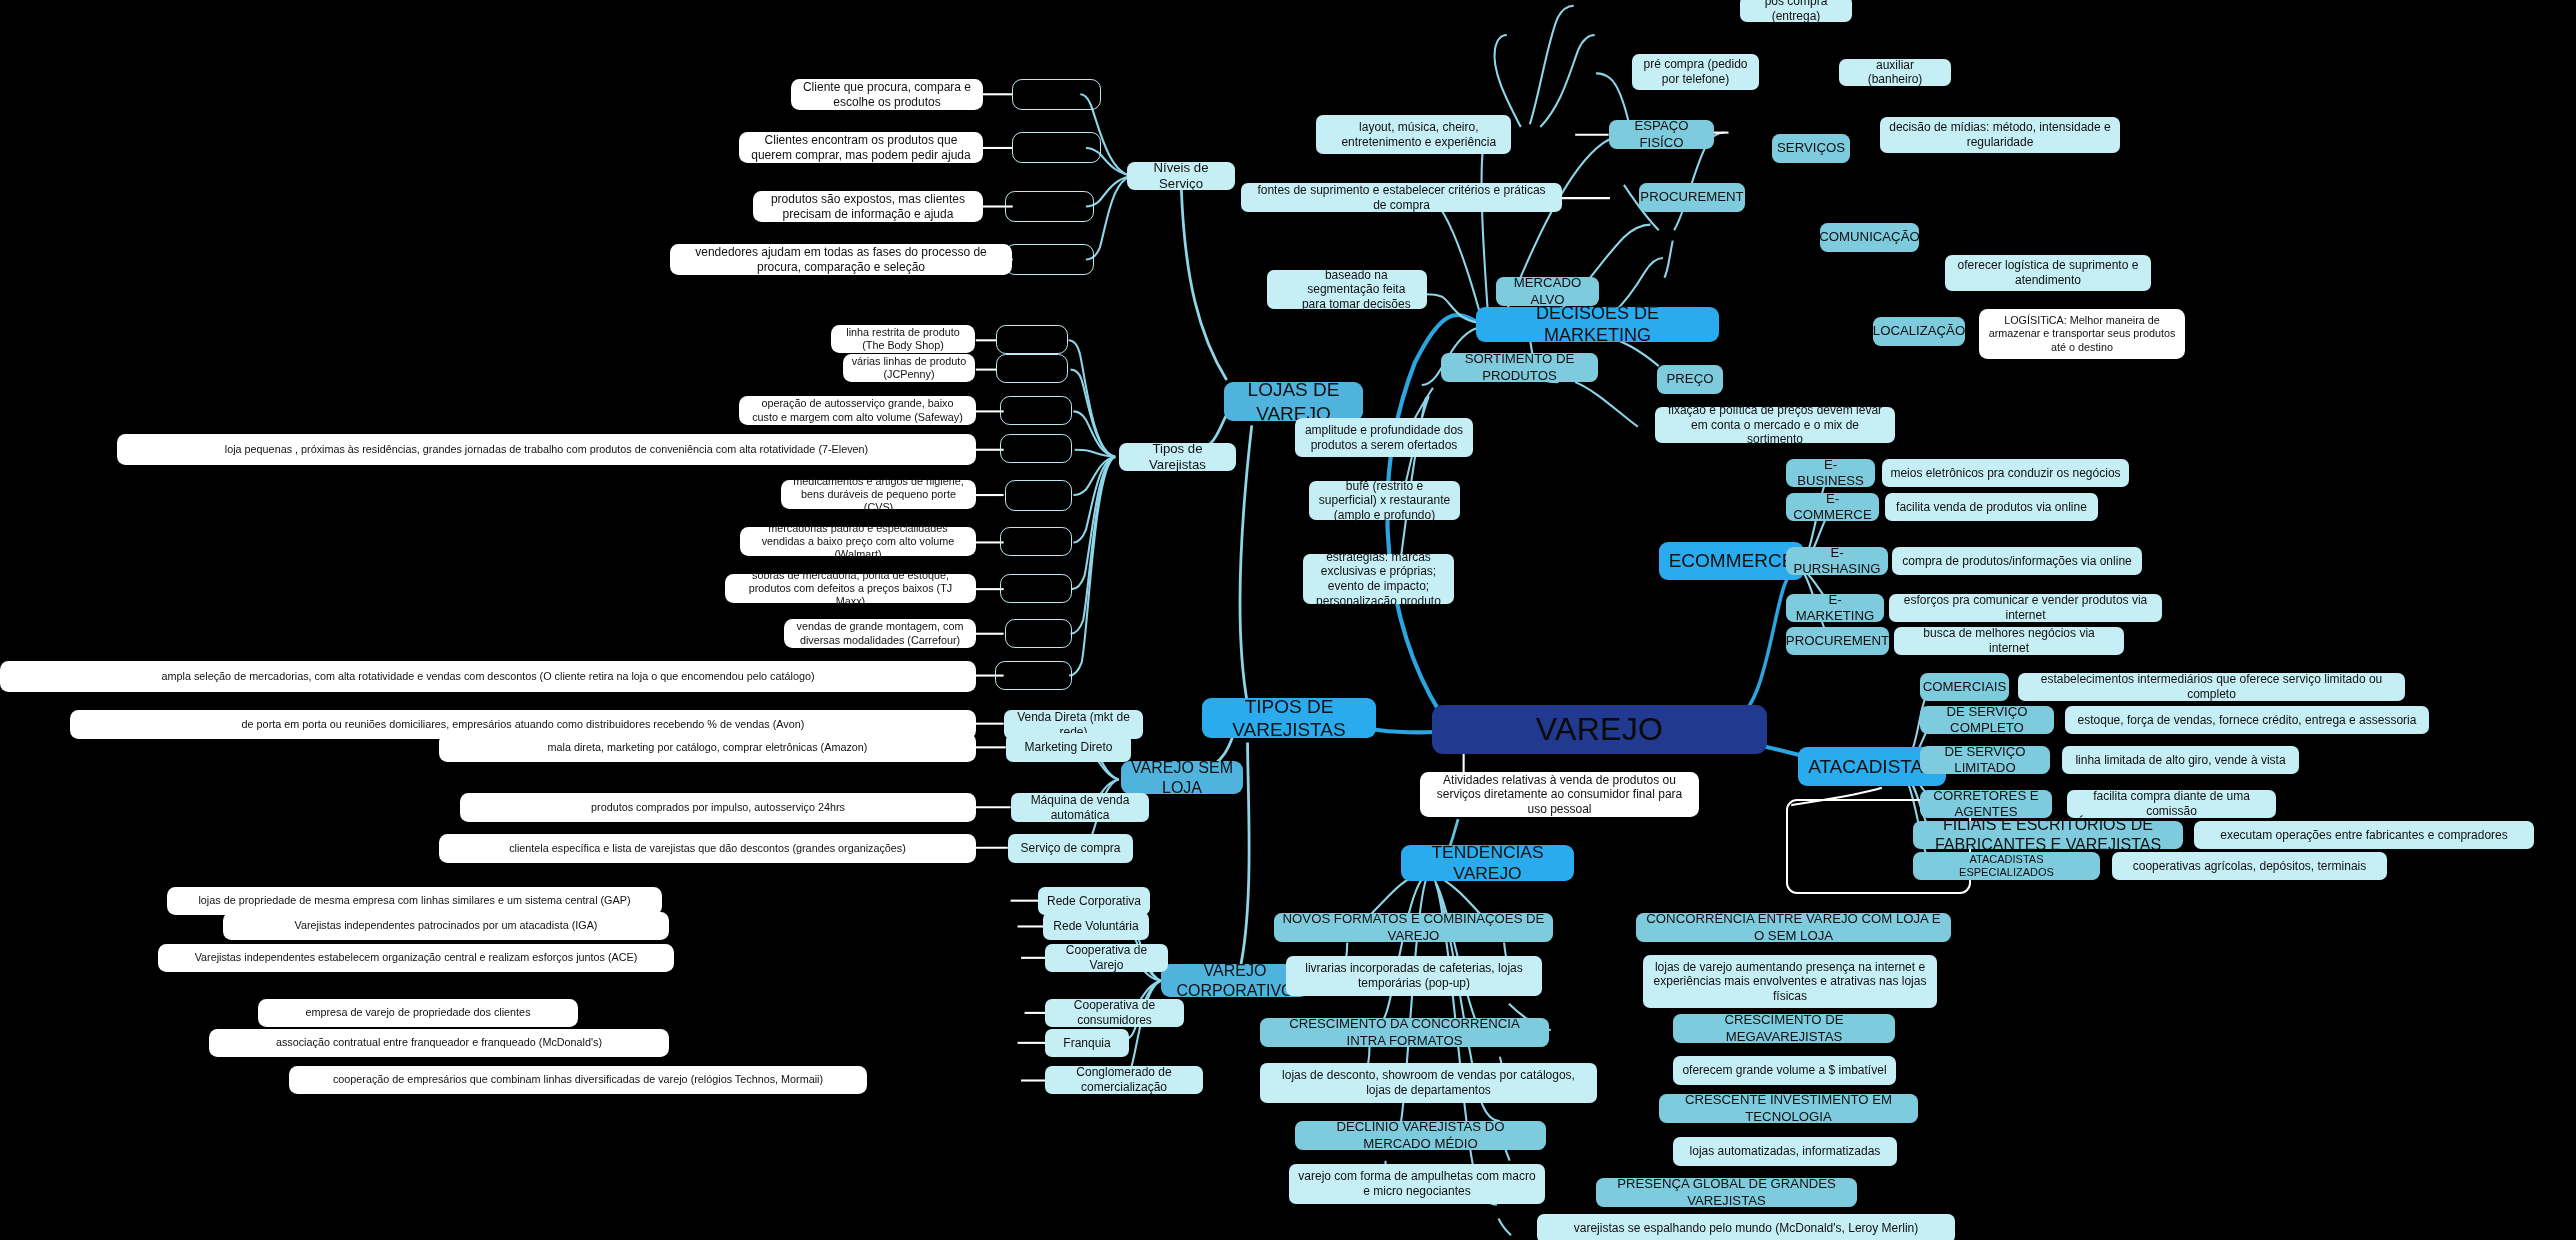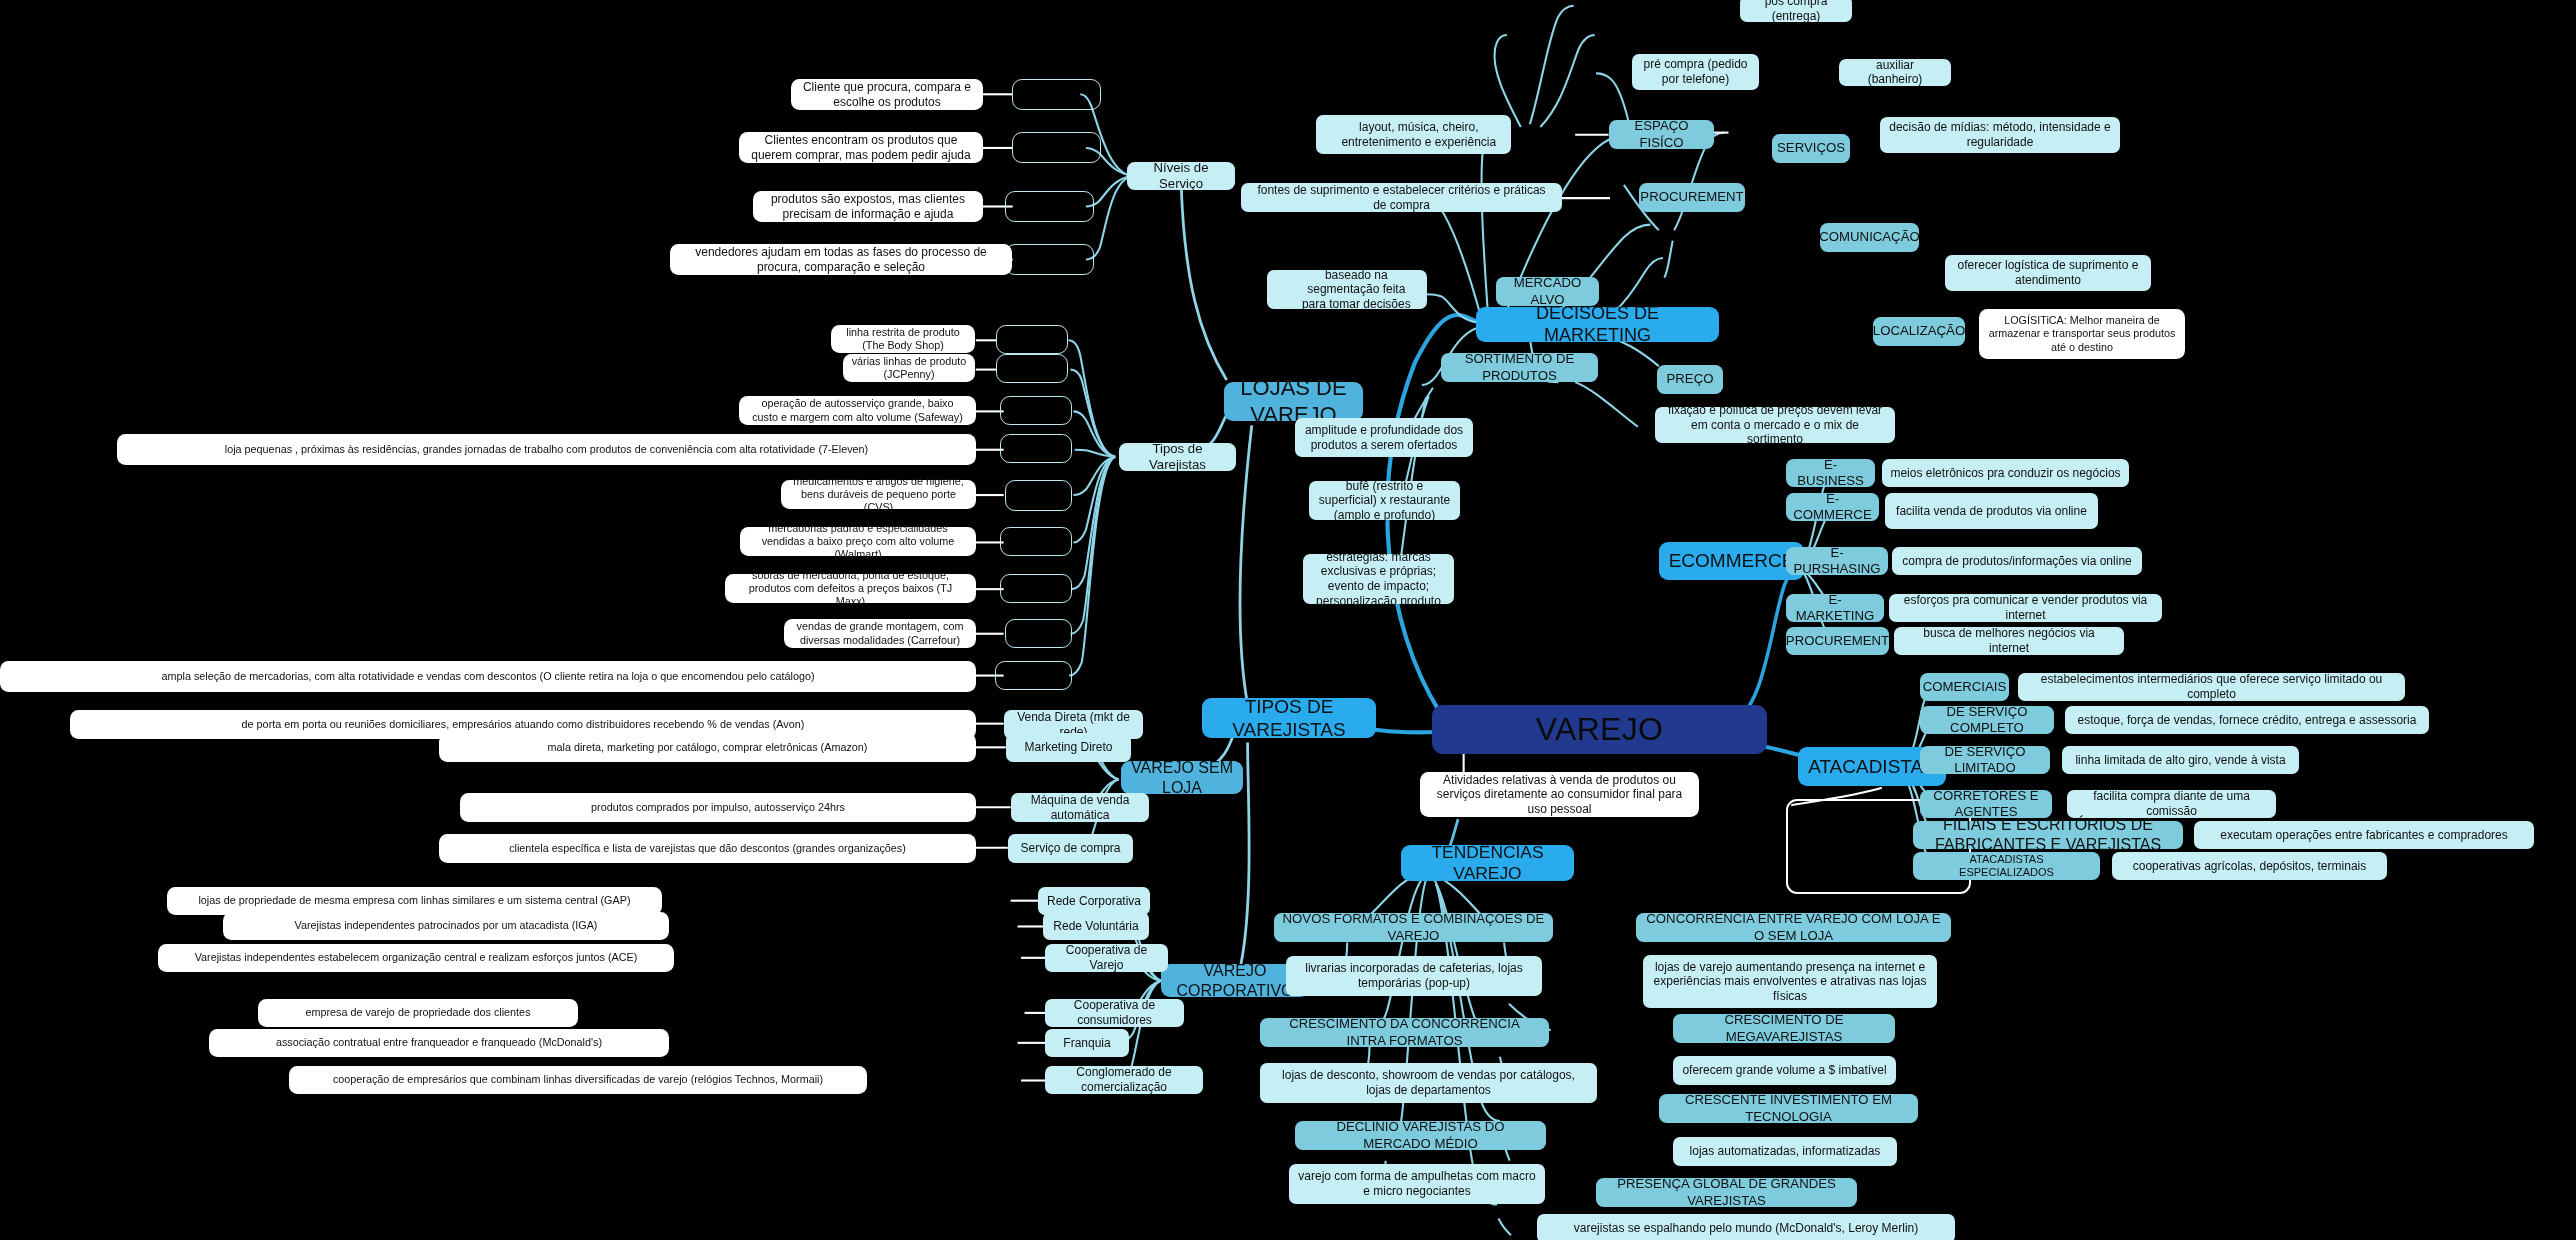--- a/index.html
+++ b/index.html
@@ -41,21 +41,21 @@
     font-size: 32px;
     letter-spacing: 0.3px;
   }
   .n-l1 {
     background: #29abed;
     font-size: 19px;
     border-radius: 9px;
   }
   .n-l1b {
     background: #4fb3dd;
-    font-size: 22px;
+    font-size: 19px;
     border-radius: 9px;
   }
   .n-l2sm {
     background: #7dcbdd;
     font-size: 13.2px;
     border-radius: 7.7px;
   }
   .n-pale {
     background: #c5eef5;
     font-size: 13.2px;
@@ -486,21 +486,21 @@
   <div class="node n-l2sm" style="left:1786px; top:459px; width:89px; height:28px;">
     <span>E-BUSINESS</span>
   </div>
   <div class="node n-pale-sm" style="left:1882px; top:459px; width:247px; height:28px;">
     <span>meios eletrônicos pra conduzir os negócios</span>
   </div>
 
   <div class="node n-l2sm" style="left:1786px; top:493px; width:93px; height:28px;">
     <span>E-COMMERCE</span>
   </div>
-  <div class="node n-pale-sm" style="left:1885px; top:493px; width:213px; height:36px;">
+  <div class="node n-pale-sm" style="left:1885px; top:493px; width:213px; height:28px;">
     <span>facilita venda de produtos via online</span>
   </div>
 
   <div class="node n-l2sm" style="left:1786px; top:547px; width:102px; height:28px;">
     <span>E-PURSHASING</span>
   </div>
   <div class="node n-pale-sm" style="left:1892px; top:547px; width:250px; height:28px;">
     <span>compra de produtos/informações via online</span>
   </div>
 

